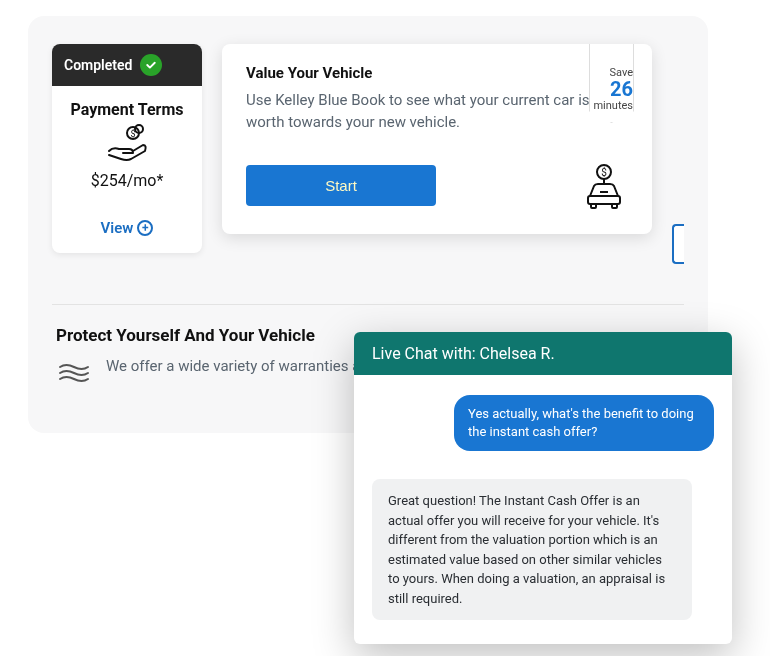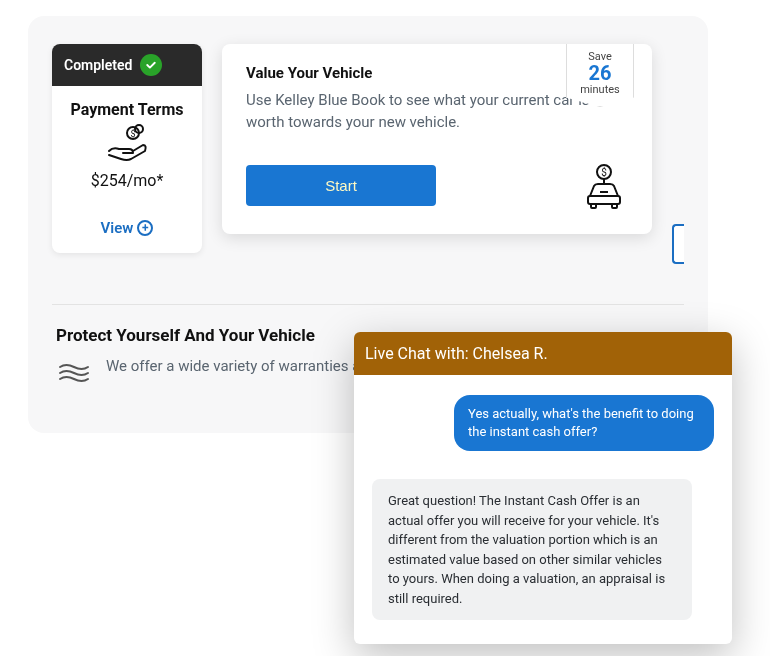--- a/index.html
+++ b/index.html
@@ -108,26 +108,26 @@
     background: #1976d2;
     color: #fff;
     padding: 14px 20px;
     font-size: 18px;
     font-weight: 700;
   }
   .save-ribbon {
     position: absolute;
     top: 0;
     right: 18px;
-    width: 68px;
+    width: 45px;
     background: #fff;
     border: 1px solid #ddd;
     border-top: none;
-    text-align: center;
-    padding: 6px 0 10px;
+    text-align: right;
+    padding: 22px 0 10px;
     font-size: 11px;
     color: #444;
     clip-path: polygon(0 0, 100% 0, 100% 85%, 50% 100%, 0 85%);
   }
   .save-ribbon .num {
     color: #1976d2;
     font-weight: 700;
     font-size: 20px;
     line-height: 1;
   }
@@ -219,23 +219,23 @@
     position: absolute;
     top: 332px;
     left: 354px;
     width: 378px;
     background: #fff;
     border-radius: 6px;
     box-shadow: 0 12px 40px rgba(0,0,0,0.25);
     overflow: hidden;
   }
   .chat-header {
-    background: #a16207;
-    color: #fff;
-    padding: 12px 11px;
+    background: #0f766e;
+    color: #fff;
+    padding: 12px 18px;
     font-size: 16px;
   }
   .chat-body {
     padding: 20px 18px 24px;
   }
   .bubble-user {
     background: #1976d2;
     color: #fff;
     font-size: 13px;
     line-height: 1.4;

